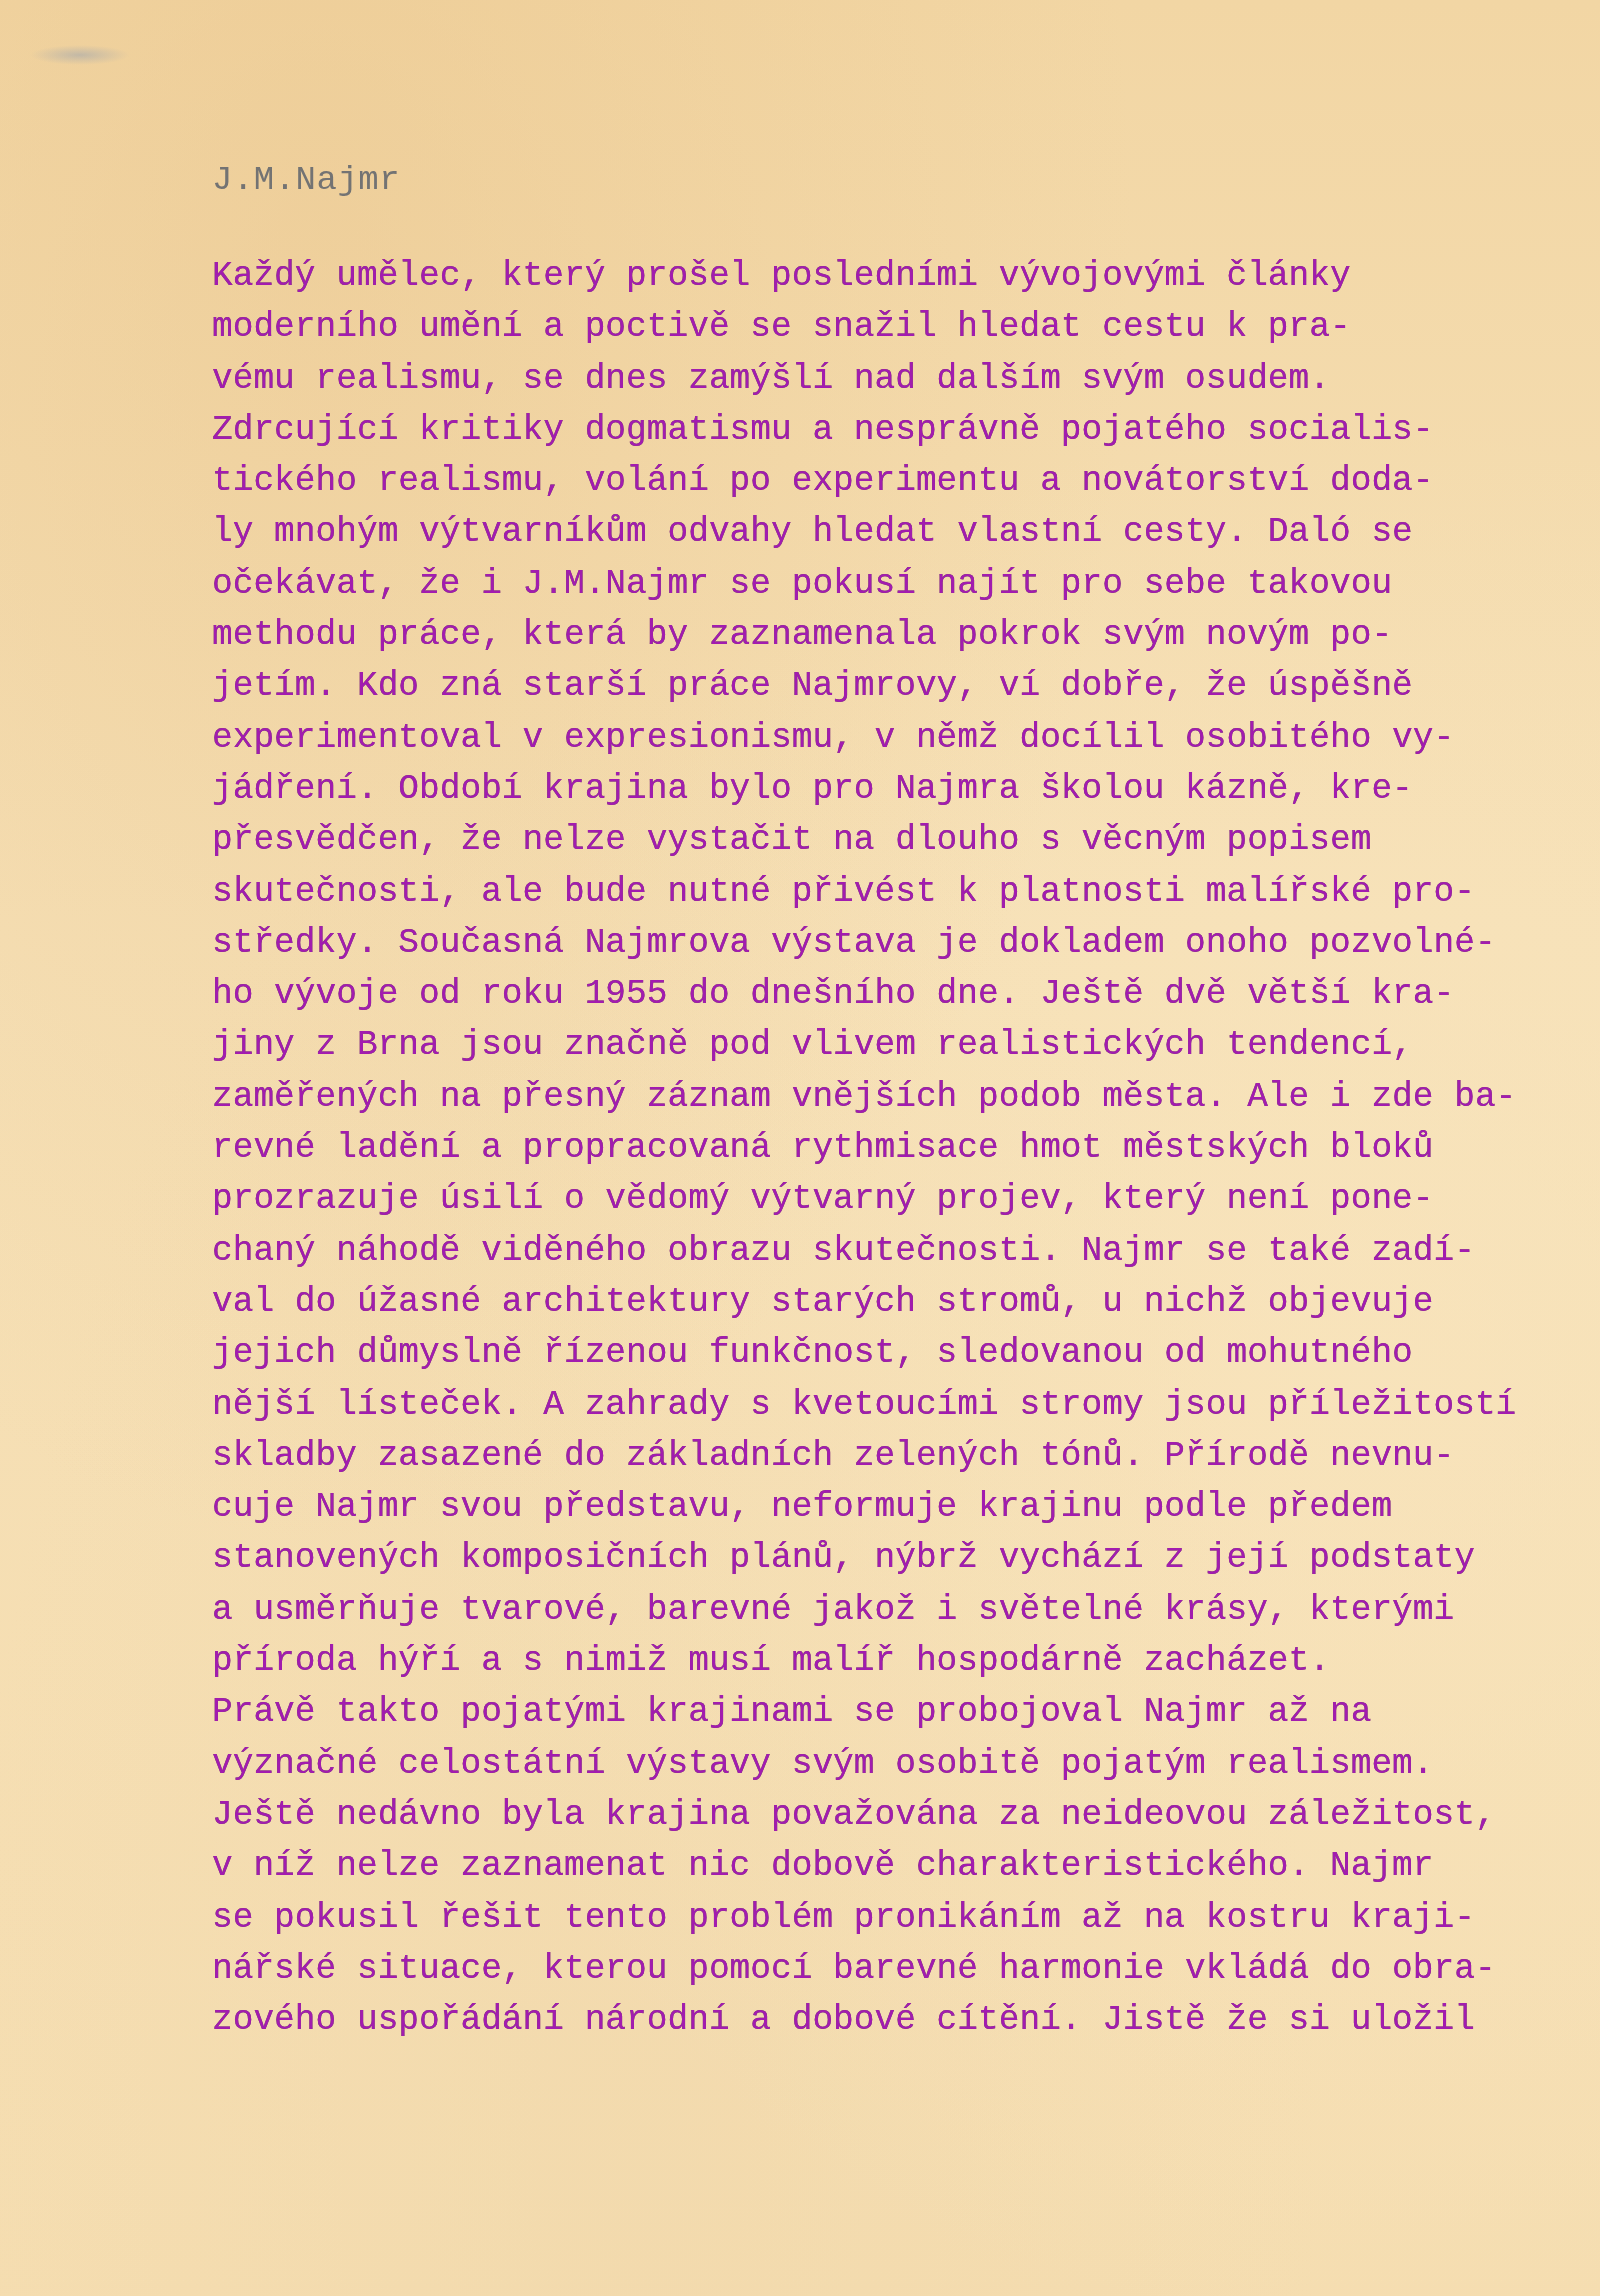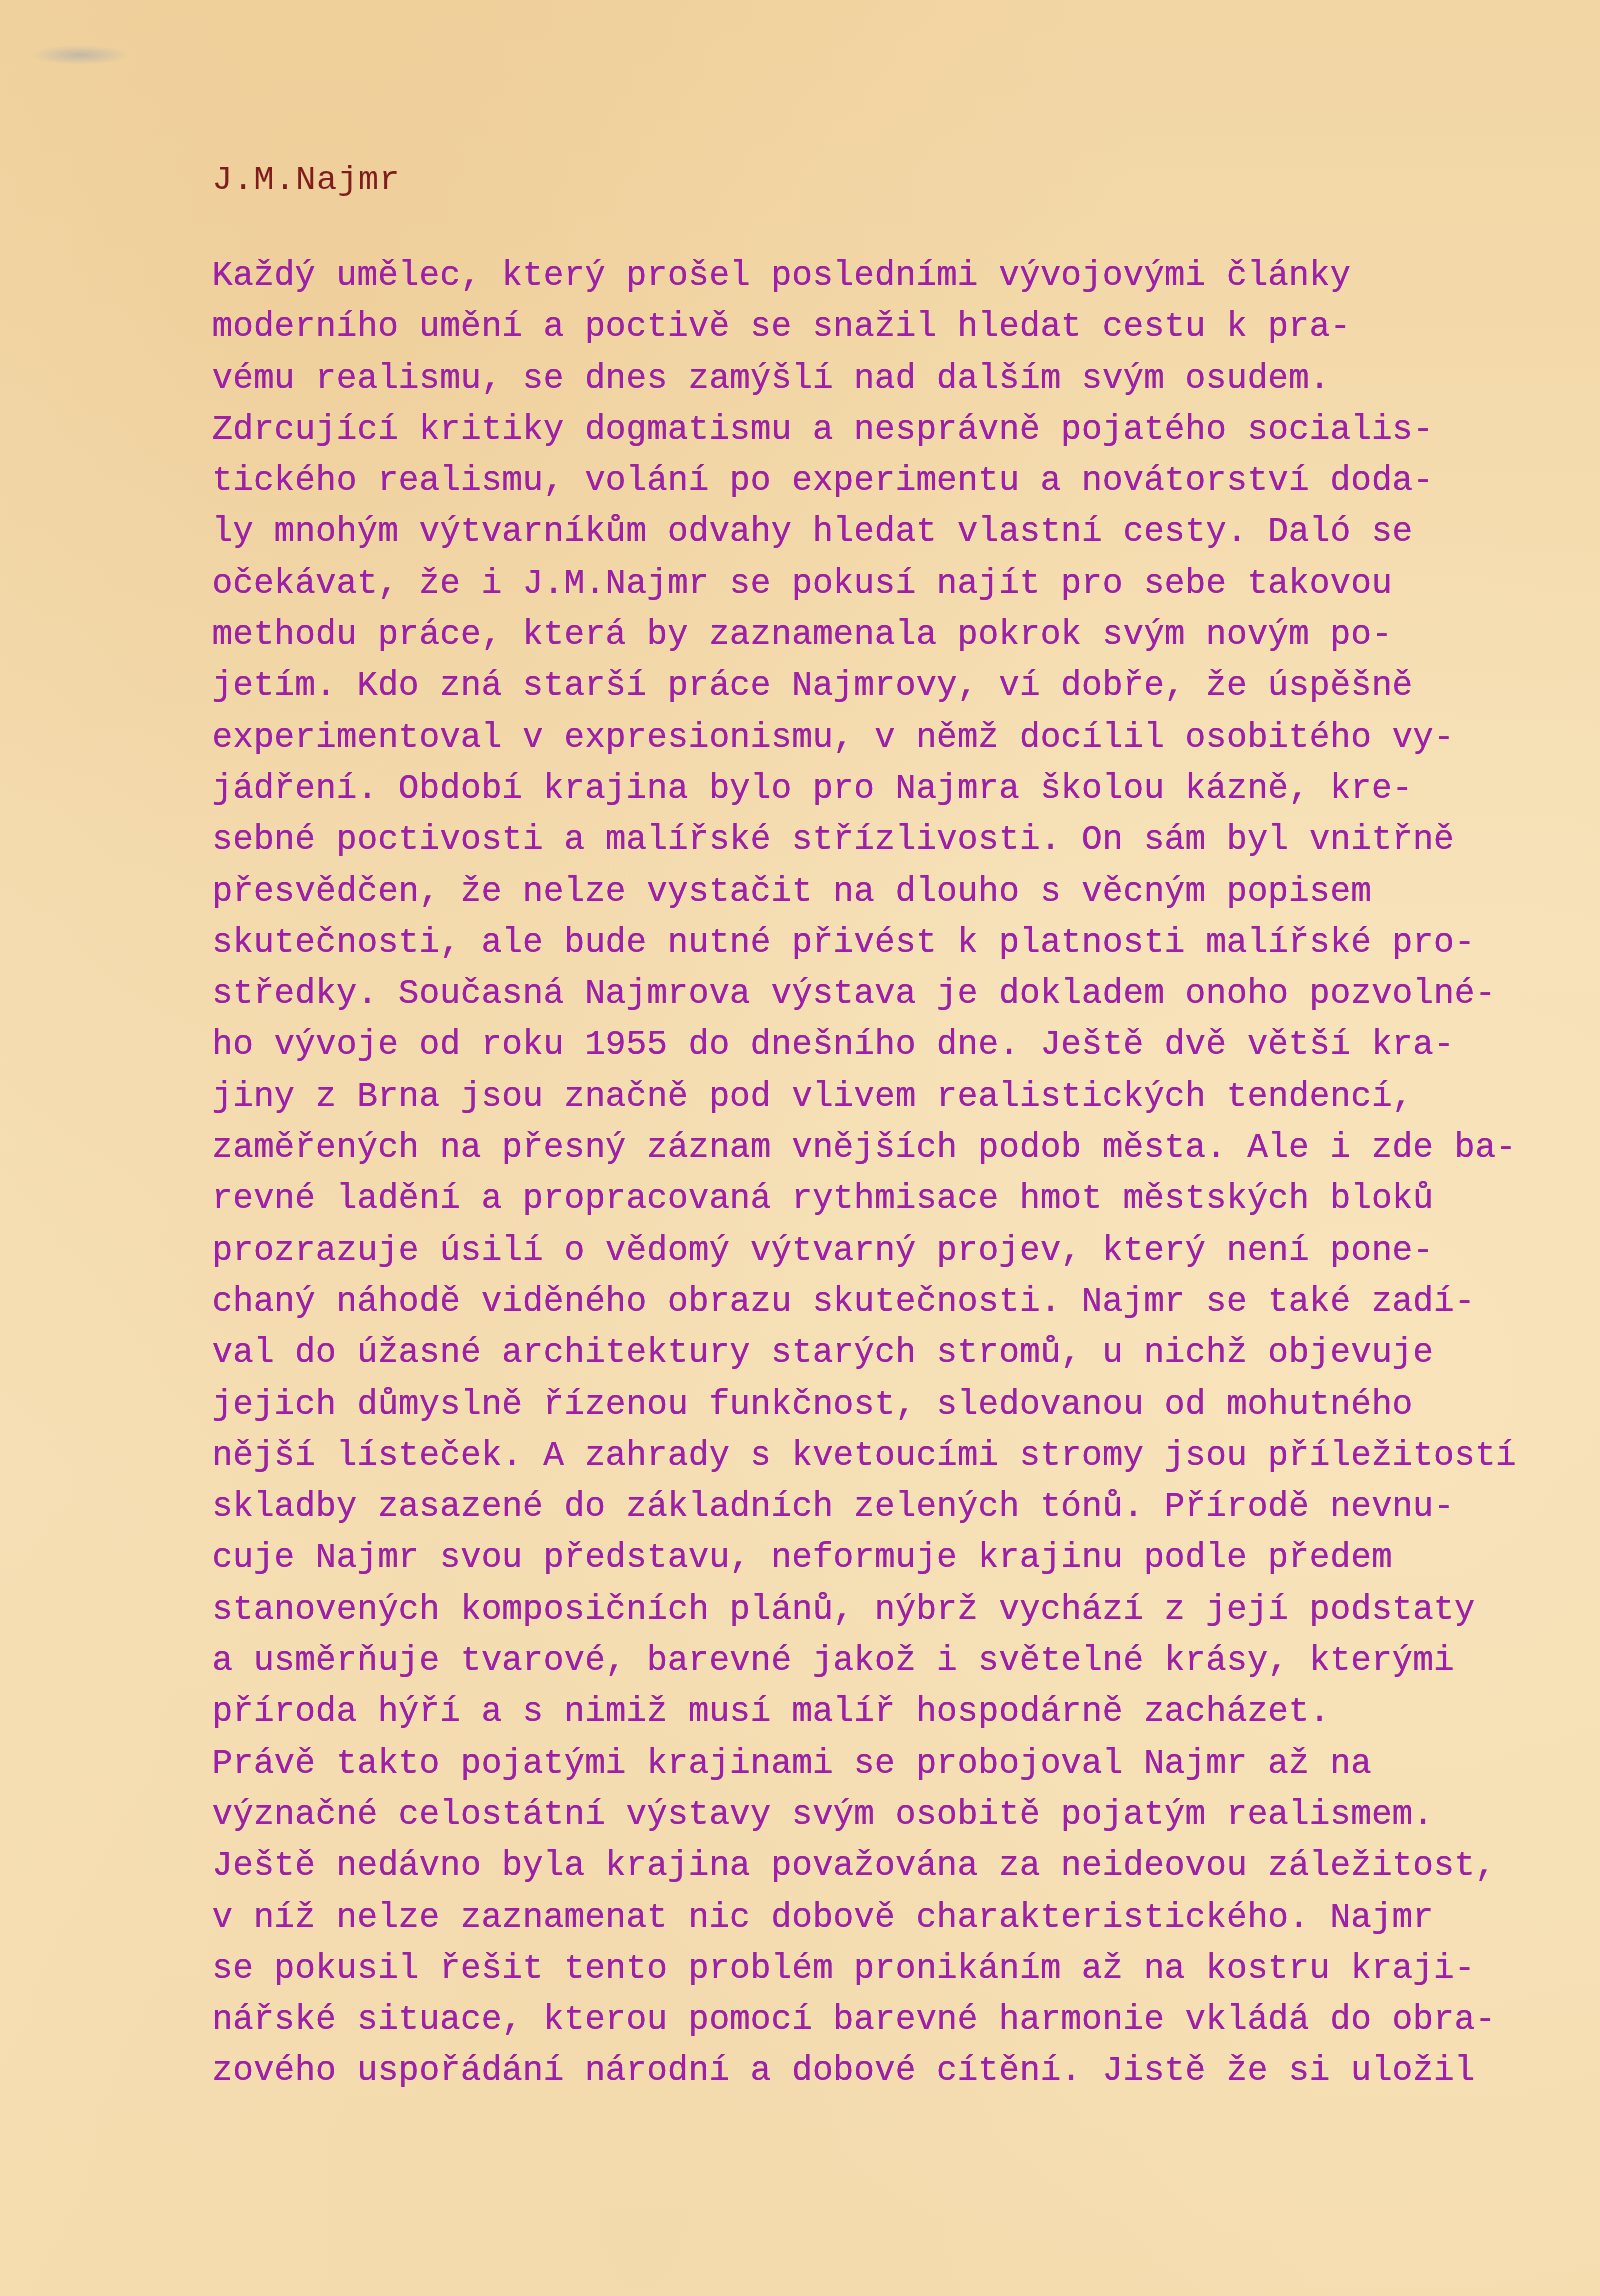--- a/index.html
+++ b/index.html
@@ -33,21 +33,21 @@
       height: 20px;
       border-radius: 10px;
       background: radial-gradient(ellipse, rgba(150,160,175,0.5) 0%, rgba(150,160,175,0) 70%);
     }
     .title {
       position: absolute;
       left: 212px;
       top: 160px;
       font-size: 34px;
       line-height: 40px;
-      color: #7f1d1d;
+      color: #737373;
       letter-spacing: 0.5px;
       white-space: pre;
     }
     .body-text {
       position: absolute;
       left: 212px;
       top: 250px;
       margin: 0;
       padding: 0;
       list-style: none;
@@ -76,21 +76,20 @@
   <span class="line">moderního umění a poctivě se snažil hledat cestu k pra-</span>
   <span class="line">vému realismu, se dnes zamýšlí nad dalším svým osudem.</span>
   <span class="line">Zdrcující kritiky dogmatismu a nesprávně pojatého socialis-</span>
   <span class="line">tického realismu, volání po experimentu a novátorství doda-</span>
   <span class="line">ly mnohým výtvarníkům odvahy hledat vlastní cesty. Daló se</span>
   <span class="line">očekávat, že i J.M.Najmr se pokusí najít pro sebe takovou</span>
   <span class="line">methodu práce, která by zaznamenala pokrok svým novým po-</span>
   <span class="line">jetím. Kdo zná starší práce Najmrovy, ví dobře, že úspěšně</span>
   <span class="line">experimentoval v expresionismu, v němž docílil osobitého vy-</span>
   <span class="line">jádření. Období krajina bylo pro Najmra školou kázně, kre-</span>
-  <span class="line">sebné poctivosti a malířské střízlivosti. On sám byl vnitřně</span>
   <span class="line">přesvědčen, že nelze vystačit na dlouho s věcným popisem</span>
   <span class="line">skutečnosti, ale bude nutné přivést k platnosti malířské pro-</span>
   <span class="line">středky. Současná Najmrova výstava je dokladem onoho pozvolné-</span>
   <span class="line">ho vývoje od roku 1955 do dnešního dne. Ještě dvě větší kra-</span>
   <span class="line">jiny z Brna jsou značně pod vlivem realistických tendencí,</span>
   <span class="line">zaměřených na přesný záznam vnějších podob města. Ale i zde ba-</span>
   <span class="line">revné ladění a propracovaná rythmisace hmot městských bloků</span>
   <span class="line">prozrazuje úsilí o vědomý výtvarný projev, který není pone-</span>
   <span class="line">chaný náhodě viděného obrazu skutečnosti. Najmr se také zadí-</span>
   <span class="line">val do úžasné architektury starých stromů, u nichž objevuje</span>

